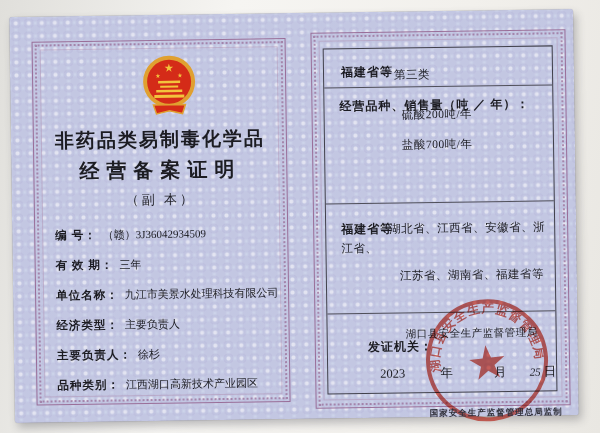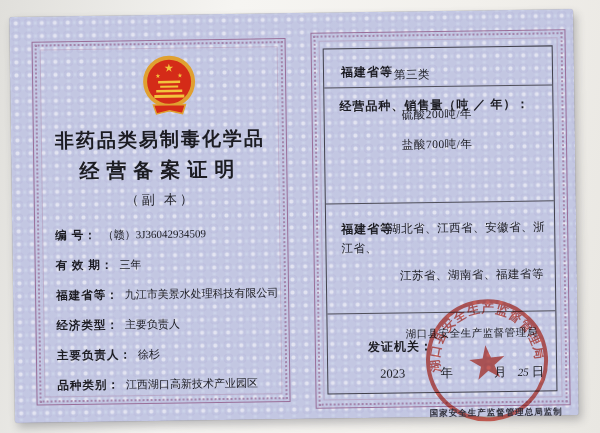--- a/index.html
+++ b/index.html
@@ -53,21 +53,21 @@
   .typed{font-size:11.5px;letter-spacing:0.5px;}
   .cat-value{display:inline-block;margin-left:-3px;transform:translateY(3px);}
   .acid1{margin:-7px 0 0 62px;}
   .acid2{margin:15px 0 0 62px;}
   .flow-line1{display:inline;margin-left:-4px;}
   .flow-line2{margin:13px 0 0 58px;}
   .authority-name{position:absolute;top:14px;left:78px;font-size:10.5px;letter-spacing:0.5px;}
   .issuer-label{position:absolute;top:25px;left:40px;font-weight:bold;font-size:12px;letter-spacing:1px;}
   .date-line{position:absolute;top:52px;left:52px;font-size:12.5px;white-space:nowrap;}
   .date-line .gap1{margin-left:32px;} .date-line .gap2{margin-left:38px;}
-  .date-line .day{margin-left:8px;font-size:11px;font-style:italic;}
+  .date-line .day{margin-left:20px;font-size:11px;font-style:italic;}
   .footer-note{position:absolute;top:397px;right:16px;font-size:8.5px;font-weight:bold;letter-spacing:1px;color:#30303a;}
   
   .seal{position:absolute;left:407px;top:284px;opacity:.82;mix-blend-mode:multiply;transform:rotate(-6deg);}
 </style>
 </head>
 <body>
 
 <div class="photo">
   <div class="paper">
 
@@ -94,21 +94,21 @@
         <div class="fields">
           <div class="field-row">
             <span class="field-label">编  号：</span>
             <span class="field-value">（赣）3J36042934509</span>
           </div>
           <div class="field-row">
             <span class="field-label">有 效 期：</span>
             <span class="field-value">三年</span>
           </div>
           <div class="field-row">
-            <span class="field-label">福建省等：</span>
+            <span class="field-label">单位名称：</span>
             <span class="field-value">九江市美景水处理科技有限公司</span>
           </div>
           <div class="field-row">
             <span class="field-label">经济类型：</span>
             <span class="field-value">主要负责人</span>
           </div>
           <div class="field-row">
             <span class="field-label">主要负责人：</span>
             <span class="field-value">徐杉</span>
           </div>

